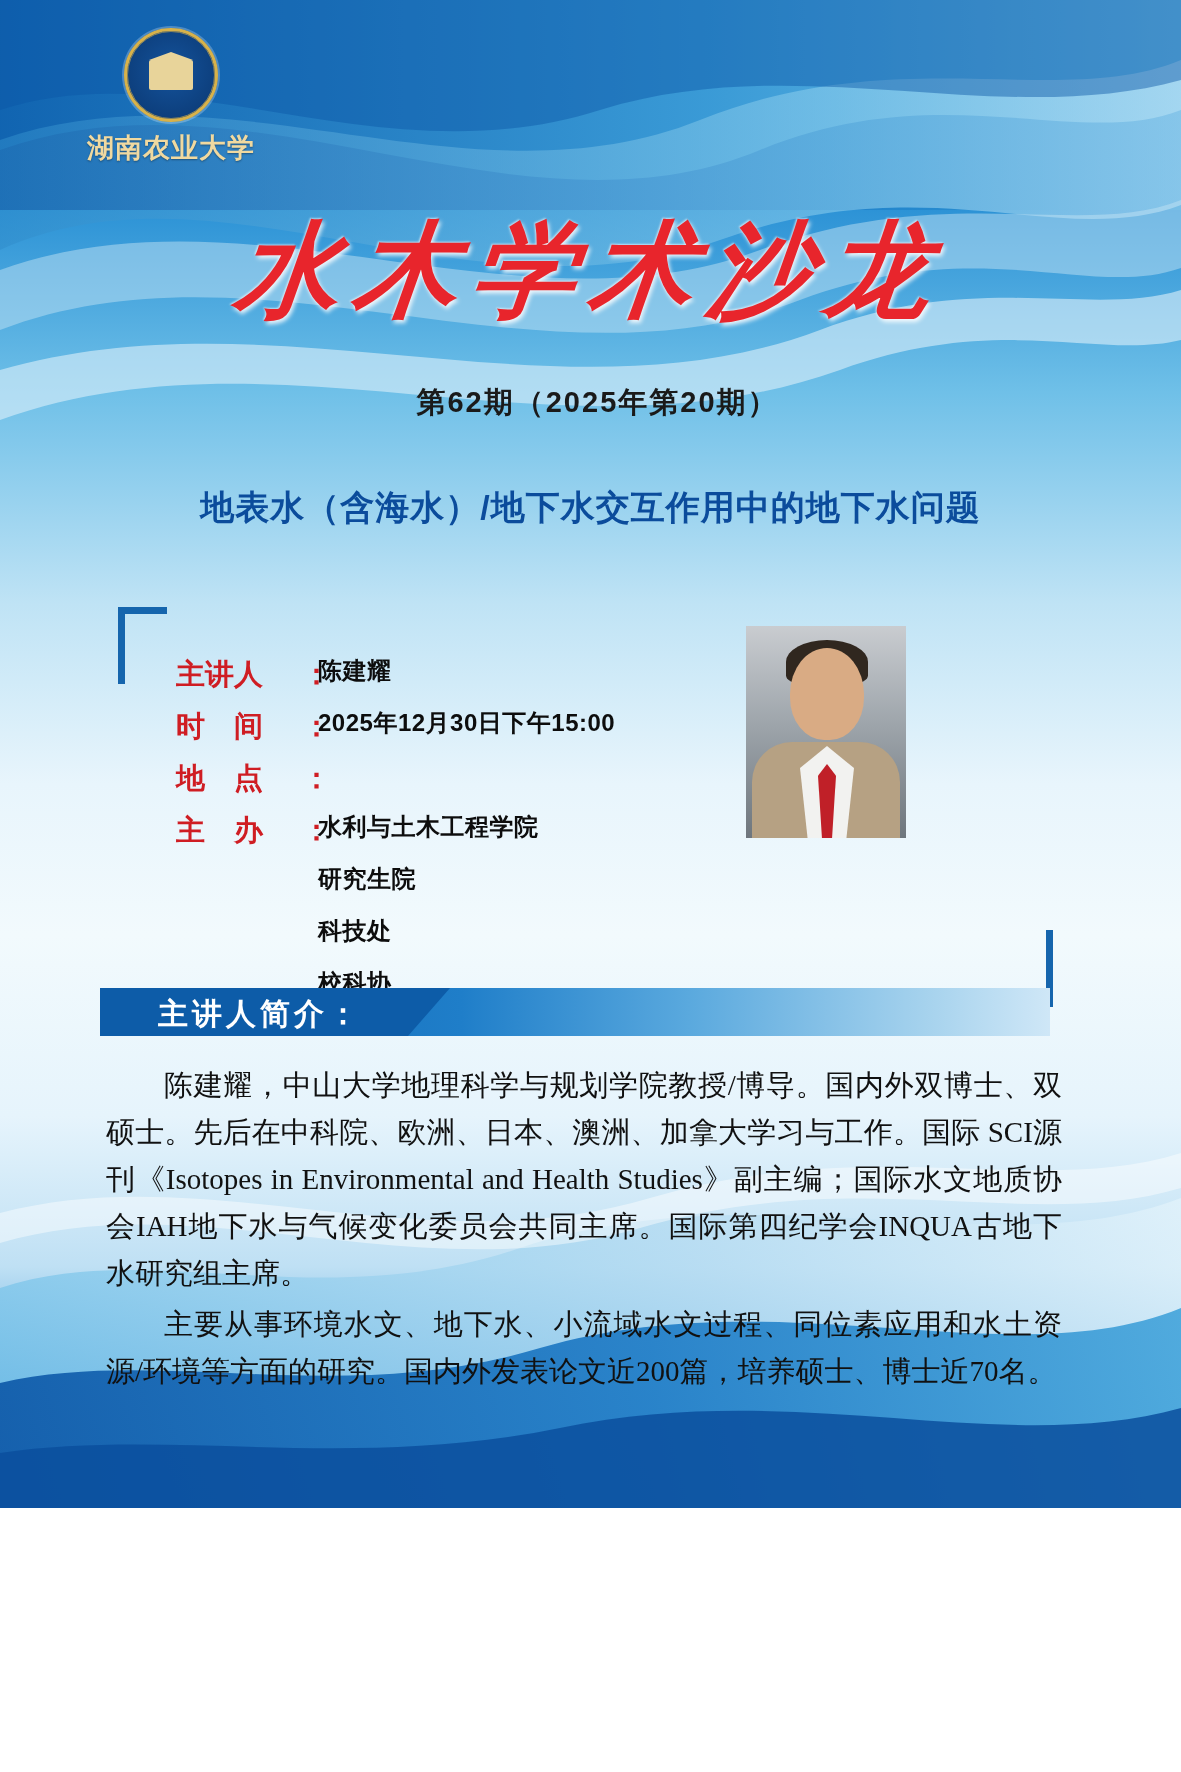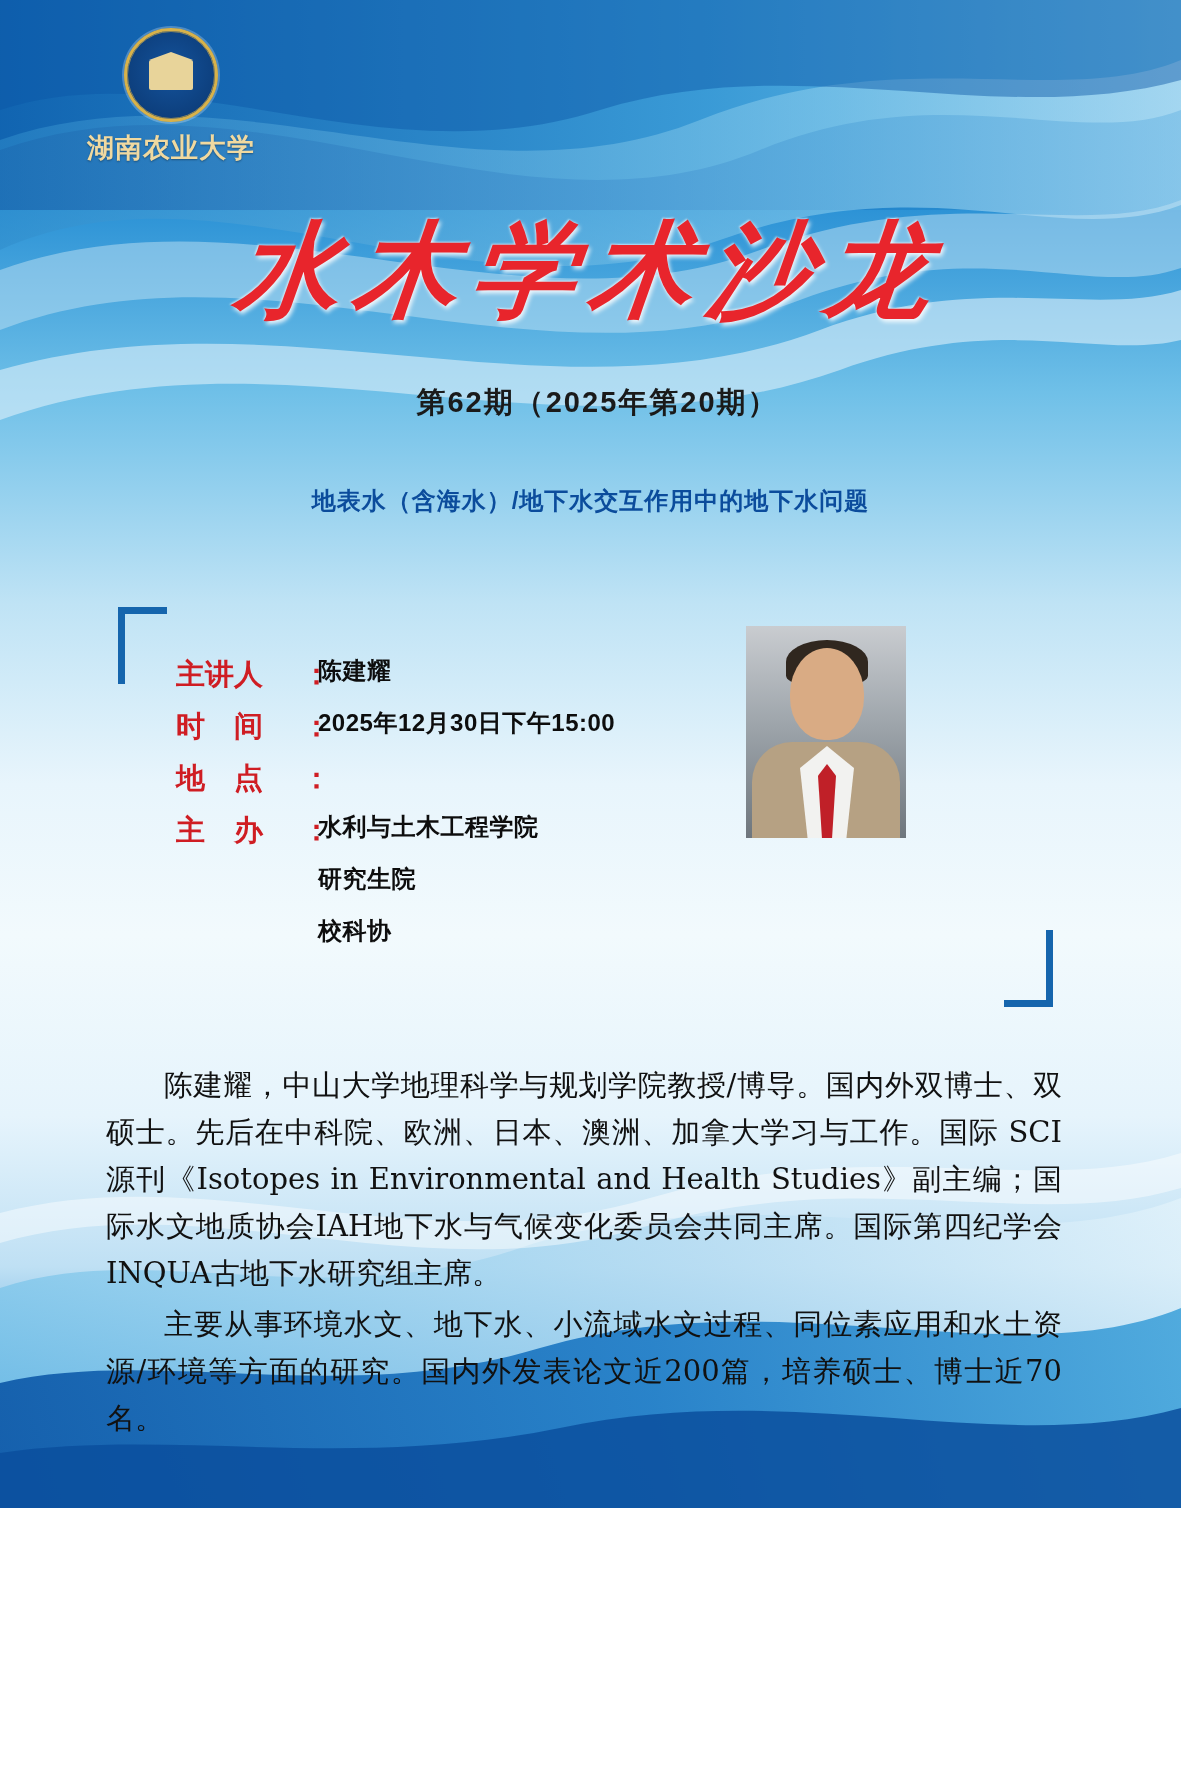--- a/index.html
+++ b/index.html
@@ -128,21 +128,21 @@
     padding-left: 7px;
   }
 
   .subject {
     position: absolute;
     left: 0; top: 485px;
     width: 1181px;
     text-align: center;
     font-family: "Liberation Sans", sans-serif;
     font-weight: bold;
-    font-size: 24px;
+    font-size: 34px;
     color: #0b4c9c;
     letter-spacing: 1px;
   }
 
   
   .info-block {
     position: absolute;
     left: 118px; top: 607px;
     width: 935px; height: 400px;
   }
@@ -272,21 +272,21 @@
     position: absolute;
     left: 106px; top: 1062px;
     width: 956px;
     font-family: "DejaVu Serif", serif;
     font-size: 29px;
     line-height: 1.62;
     color: #111111;
     text-align: justify;
     text-justify: inter-ideograph;
   }
-  .bio p { margin: 0 0 4px 0; text-indent: 2em; }
+  .bio p { margin: 0 0 4px 0; text-indent: 2em; font-family: Liberation Serif, serif; }
 
   
   .slogan {
     position: absolute;
     left: 0; top: 1602px;
     width: 1181px;
     text-align: center;
     font-family: "DejaVu Serif", serif;
     font-weight: bold;
     font-style: italic;
@@ -390,33 +390,43 @@
         <span class="info-value">水利与土木工程学院</span>
       </div>
       <div class="info-row cont">
         <span class="info-label"></span>
         <span class="info-colon"></span>
         <span class="info-value">研究生院</span>
       </div>
       <div class="info-row cont">
         <span class="info-label"></span>
         <span class="info-colon"></span>
+        <span class="info-value">科技处</span>
+      </div>
+      <div class="info-row cont">
+        <span class="info-label"></span>
+        <span class="info-colon"></span>
         <span class="info-value">校科协</span>
       </div>
     </div>
 
     <div class="portrait">
       <div class="body"></div>
       <div class="shirt"></div>
       <div class="tie"></div>
       <div class="hair"></div>
       <div class="head"></div>
     </div>
   </div>
 
+  <div class="section-bar">
+    <div class="bg"></div>
+    <div class="tag"></div>
+    <div class="label">主讲人简介：</div>
+  </div>
 
   <div class="bio">
     <p>陈建耀，中山大学地理科学与规划学院教授/博导。国内外双博士、双硕士。先后在中科院、欧洲、日本、澳洲、加拿大学习与工作。国际 SCI源刊《Isotopes in Environmental and Health Studies》副主编；国际水文地质协会IAH地下水与气候变化委员会共同主席。国际第四纪学会INQUA古地下水研究组主席。</p>
     <p>主要从事环境水文、地下水、小流域水文过程、同位素应用和水土资源/环境等方面的研究。国内外发表论文近200篇，培养硕士、博士近70名。</p>
   </div>
 
   <div class="slogan">欢迎广大师生参加</div>
 
   <div class="frame-border"></div>
 </div>

